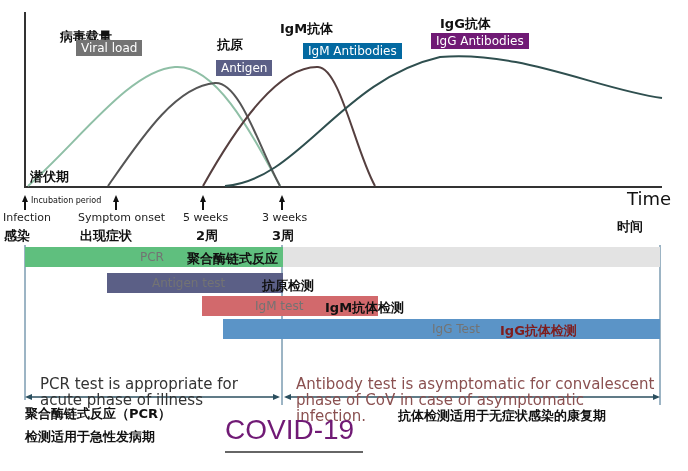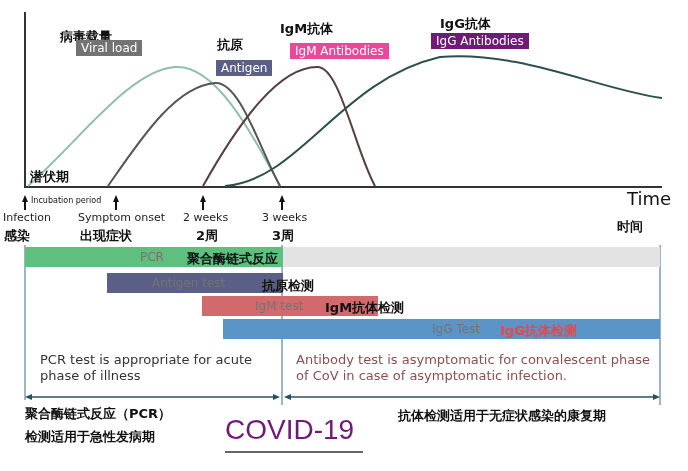--- a/index.html
+++ b/index.html
@@ -3,21 +3,21 @@
 <meta charset="utf-8">
 <style>
   html,body{margin:0;padding:0;background:#fff;}
   body{width:688px;height:471px;position:relative;overflow:hidden;font-family:"DejaVu Sans","Liberation Sans",sans-serif;color:#111;}
   .abs{position:absolute;white-space:nowrap;}
   .cn{font-weight:bold;font-size:13px;color:#111;}
   .tag{color:#fff;font-size:12px;padding:1px 5px;}
   .en{font-size:11px;color:#222;}
   .bar{position:absolute;height:20px;}
   .bar-label{position:absolute;font-size:12px;color:#737373;}
-  .note{font-size:13px;line-height:16px;white-space:normal;}
+  .note{font-size:15px;line-height:16px;white-space:normal;margin-top:24px;}
 </style>
 </head>
 <body>
 
 <svg class="abs" style="left:0;top:0" width="688" height="471">
 
   <line x1="25" y1="12" x2="25" y2="188" stroke="#333" stroke-width="2"></line>
   <line x1="25" y1="187" x2="662" y2="187" stroke="#333" stroke-width="2"></line>
 
   <path d="M28 186 C 80 140, 130 70, 175 67 C 215 64, 250 130, 280 186" fill="none" stroke="#8fbfa6" stroke-width="2"></path>
@@ -50,54 +50,54 @@
   <polygon points="660,397 653,394 653,400" fill="#2b4f5f"></polygon>
 
   <line x1="225" y1="452" x2="363" y2="452" stroke="#333" stroke-width="1.5"></line>
 </svg>
 
 <div class="abs cn" style="left:60px;top:28px">病毒载量</div>
 <div class="abs tag" style="left:76px;top:40px;background:#737373">Viral load</div>
 <div class="abs cn" style="left:217px;top:36px">抗原</div>
 <div class="abs tag" style="left:216px;top:60px;background:#5b5f86">Antigen</div>
 <div class="abs cn" style="left:280px;top:20px">IgM抗体</div>
-<div class="abs tag" style="left:290px;top:43px;background:#ec4899">IgM Antibodies</div>
+<div class="abs tag" style="left:303px;top:43px;background:#0369a1">IgM Antibodies</div>
 <div class="abs cn" style="left:440px;top:15px">IgG抗体</div>
 <div class="abs tag" style="left:431px;top:33px;background:#701a75">IgG Antibodies</div>
 
 <div class="abs cn" style="left:30px;top:168px">潜伏期</div>
 <div class="abs" style="left:31px;top:196px;font-size:8px">Incubation period</div>
 <div class="abs" style="left:627px;top:188px;font-size:18px">Time</div>
 <div class="abs cn" style="left:617px;top:218px">时间</div>
 
 <div class="abs en" style="left:3px;top:211px">Infection</div>
 <div class="abs cn" style="left:4px;top:227px">感染</div>
 <div class="abs en" style="left:78px;top:211px">Symptom onset</div>
 <div class="abs cn" style="left:80px;top:227px">出现症状</div>
-<div class="abs en" style="left:183px;top:211px">2 weeks</div>
+<div class="abs en" style="left:183px;top:211px">5 weeks</div>
 <div class="abs cn" style="left:196px;top:227px">2周</div>
 <div class="abs en" style="left:262px;top:211px">3 weeks</div>
 <div class="abs cn" style="left:272px;top:227px">3周</div>
 
 <div class="bar" style="left:283px;top:247px;width:377px;background:#e3e3e3"></div>
 <div class="bar" style="left:25px;top:247px;width:258px;background:#5fbf7e"></div>
 <div class="abs bar-label" style="left:140px;top:250px">PCR</div>
 <div class="abs cn" style="left:187px;top:250px">聚合酶链式反应</div>
 
 <div class="bar" style="left:107px;top:273px;width:176px;background:#5b5f86"></div>
 <div class="abs bar-label" style="left:152px;top:276px">Antigen test</div>
 <div class="abs cn" style="left:262px;top:277px">抗原检测</div>
 
 <div class="bar" style="left:202px;top:296px;width:176px;background:#d2696c"></div>
 <div class="abs bar-label" style="left:255px;top:299px">IgM test</div>
 <div class="abs cn" style="left:325px;top:299px">IgM抗体检测</div>
 
 <div class="bar" style="left:223px;top:319px;width:437px;background:#5b94c7"></div>
 <div class="abs bar-label" style="left:432px;top:322px">IgG Test</div>
-<div class="abs cn" style="left:500px;top:322px;color:#ef4444">IgG抗体检测</div>
+<div class="abs cn" style="left:500px;top:322px;color:#7f1d1d">IgG抗体检测</div>
 
 <div class="abs note" style="left:40px;top:352px;width:235px;color:#333">PCR test is appropriate for acute phase of illness</div>
 <div class="abs note" style="left:296px;top:352px;width:360px;color:#8a5050">Antibody test is asymptomatic for convalescent phase of CoV in case of asymptomatic infection.</div>
 
 <div class="abs cn" style="left:25px;top:405px">聚合酶链式反应（PCR）</div>
 <div class="abs cn" style="left:25px;top:428px">检测适用于急性发病期</div>
 <div class="abs" style="left:225px;top:414px;font-size:28px;color:#701a75;font-family:'Liberation Sans',sans-serif">COVID-19</div>
 <div class="abs cn" style="left:398px;top:407px">抗体检测适用于无症状感染的康复期</div>
 
 </body></html>

